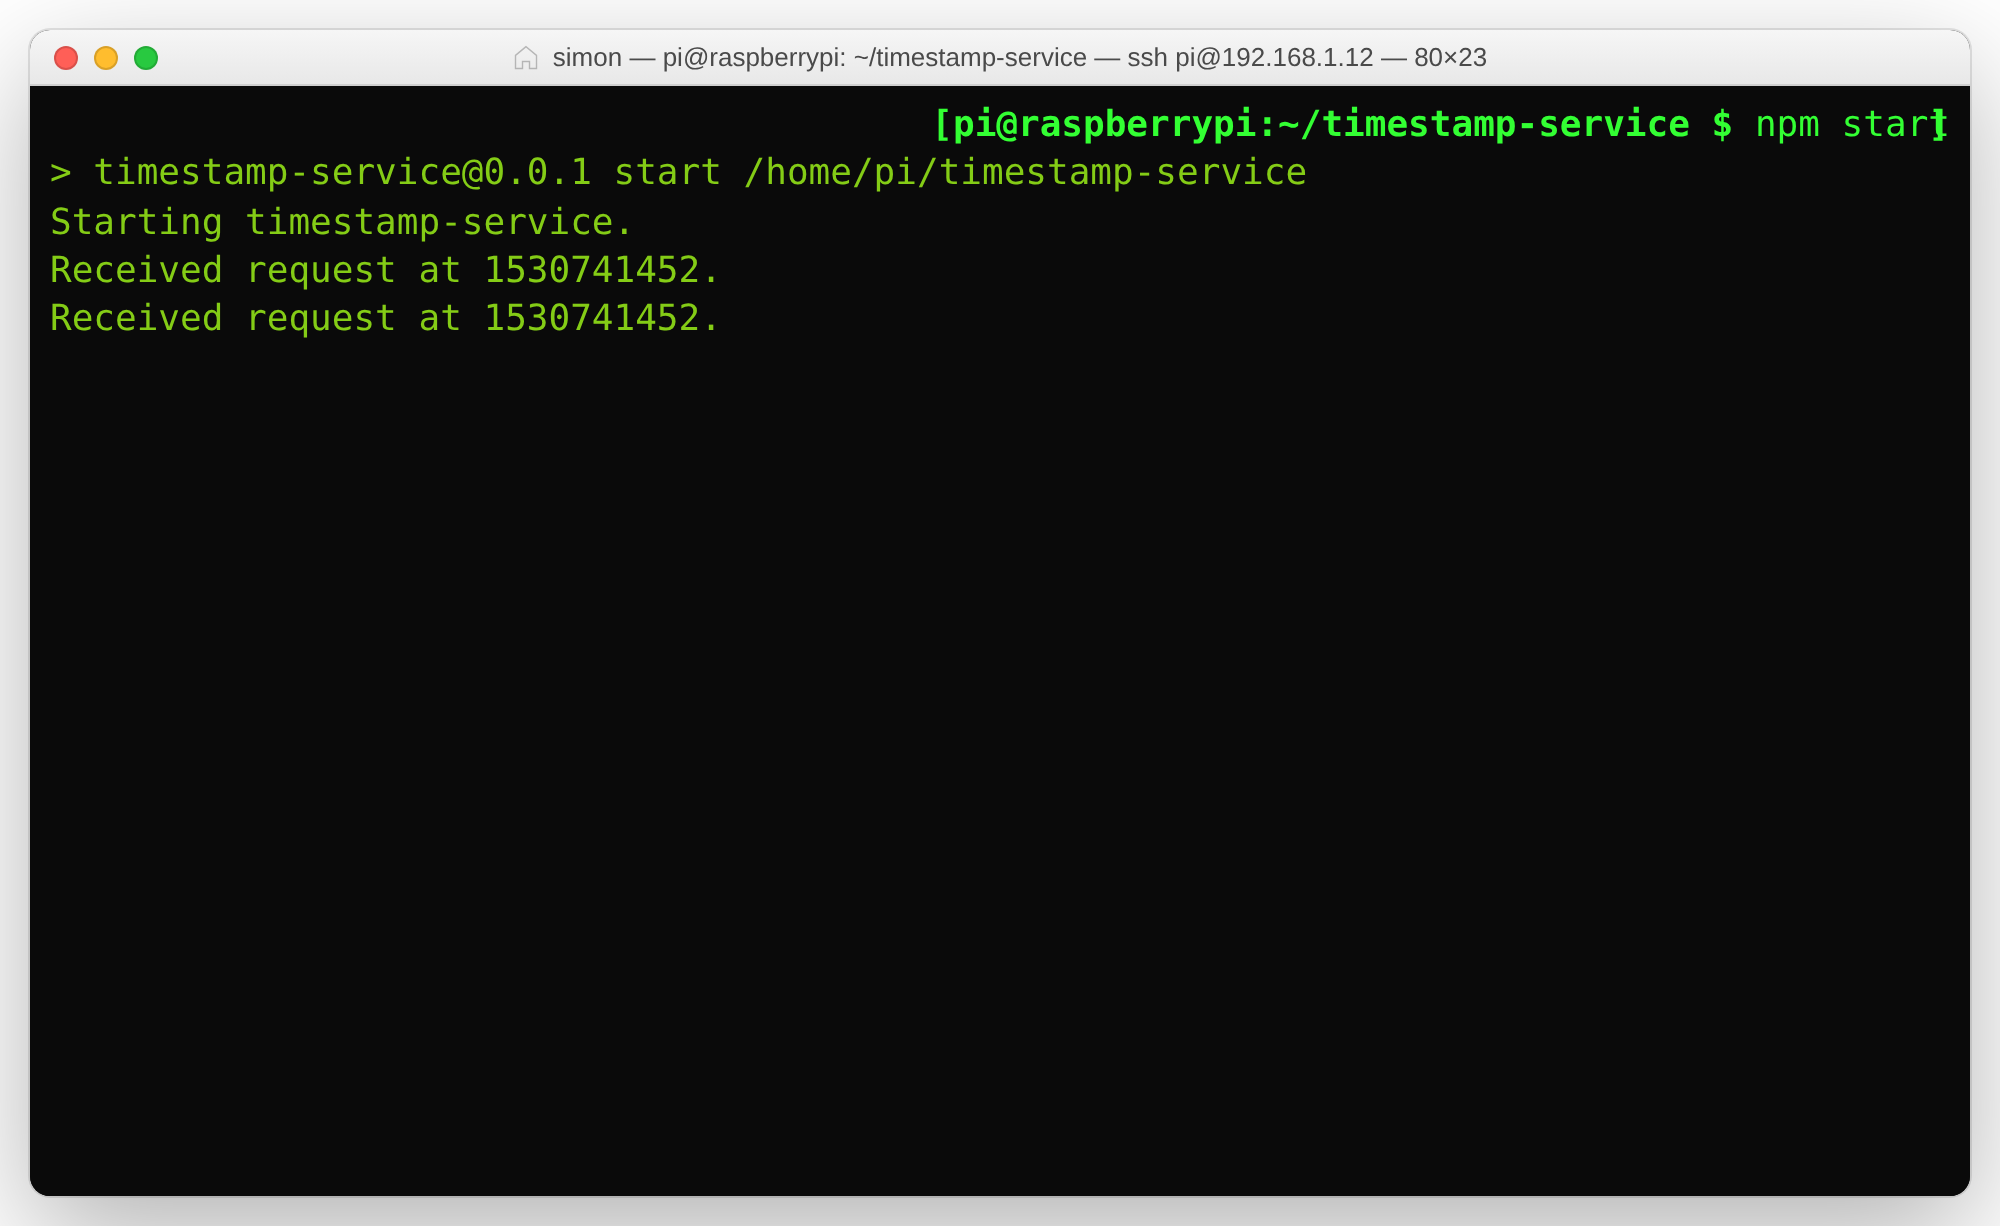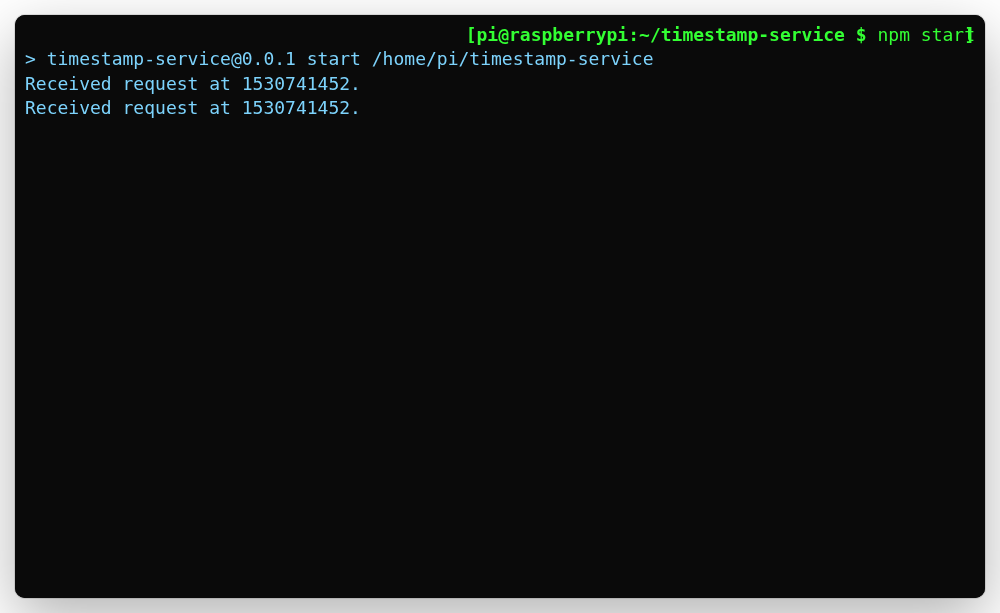--- a/index.html
+++ b/index.html
@@ -90,37 +90,53 @@
     }
     .prompt-text {
       color: #33ff33;
       font-weight: 700;
     }
     .command-text {
       color: #33ff33;
       font-weight: 500;
     }
     .output-line {
-      color: #7dd3fc;
+      color: #84cc16;
       white-space: pre;
     }
     .right-bracket {
       position: absolute;
       right: 10px;
       top: 8px;
       color: #33ff33;
       font-weight: 700;
     }
   </style>
 </head>
 <body>
 
 <div class="window">
+  <div class="titlebar">
+    <div class="traffic-lights">
+      <div class="traffic-light tl-close"></div>
+      <div class="traffic-light tl-min"></div>
+      <div class="traffic-light tl-max"></div>
+    </div>
+    <div class="title-text">
+      <span class="home-icon">
+        <svg viewBox="0 0 16 16" width="14" height="14" fill="#888">
+          <path d="M8 1.5 L2 6.5 L2 14 L6 14 L6 10 L10 10 L10 14 L14 14 L14 6.5 Z" stroke="#888" stroke-width="0.8" fill="none"></path>
+        </svg>
+      </span>
+      <span>simon — pi@raspberrypi: ~/timestamp-service — ssh pi@192.168.1.12 — 80×23</span>
+    </div>
+  </div>
   <div class="terminal-body">
     <div class="prompt-line"><span class="prompt-brackets">[</span><span class="prompt-text">pi@raspberrypi:~/timestamp-service $</span><span class="command-text"> npm start</span></div>
     <span class="right-bracket">]</span>
     <div class="output-line"></div>
     <div class="output-line">&gt; timestamp-service@0.0.1 start /home/pi/timestamp-service</div>
     <div class="output-line"></div>
+    <div class="output-line">Starting timestamp-service.</div>
     <div class="output-line">Received request at 1530741452.</div>
     <div class="output-line">Received request at 1530741452.</div>
   </div>
 </div>
 
 </body></html>

